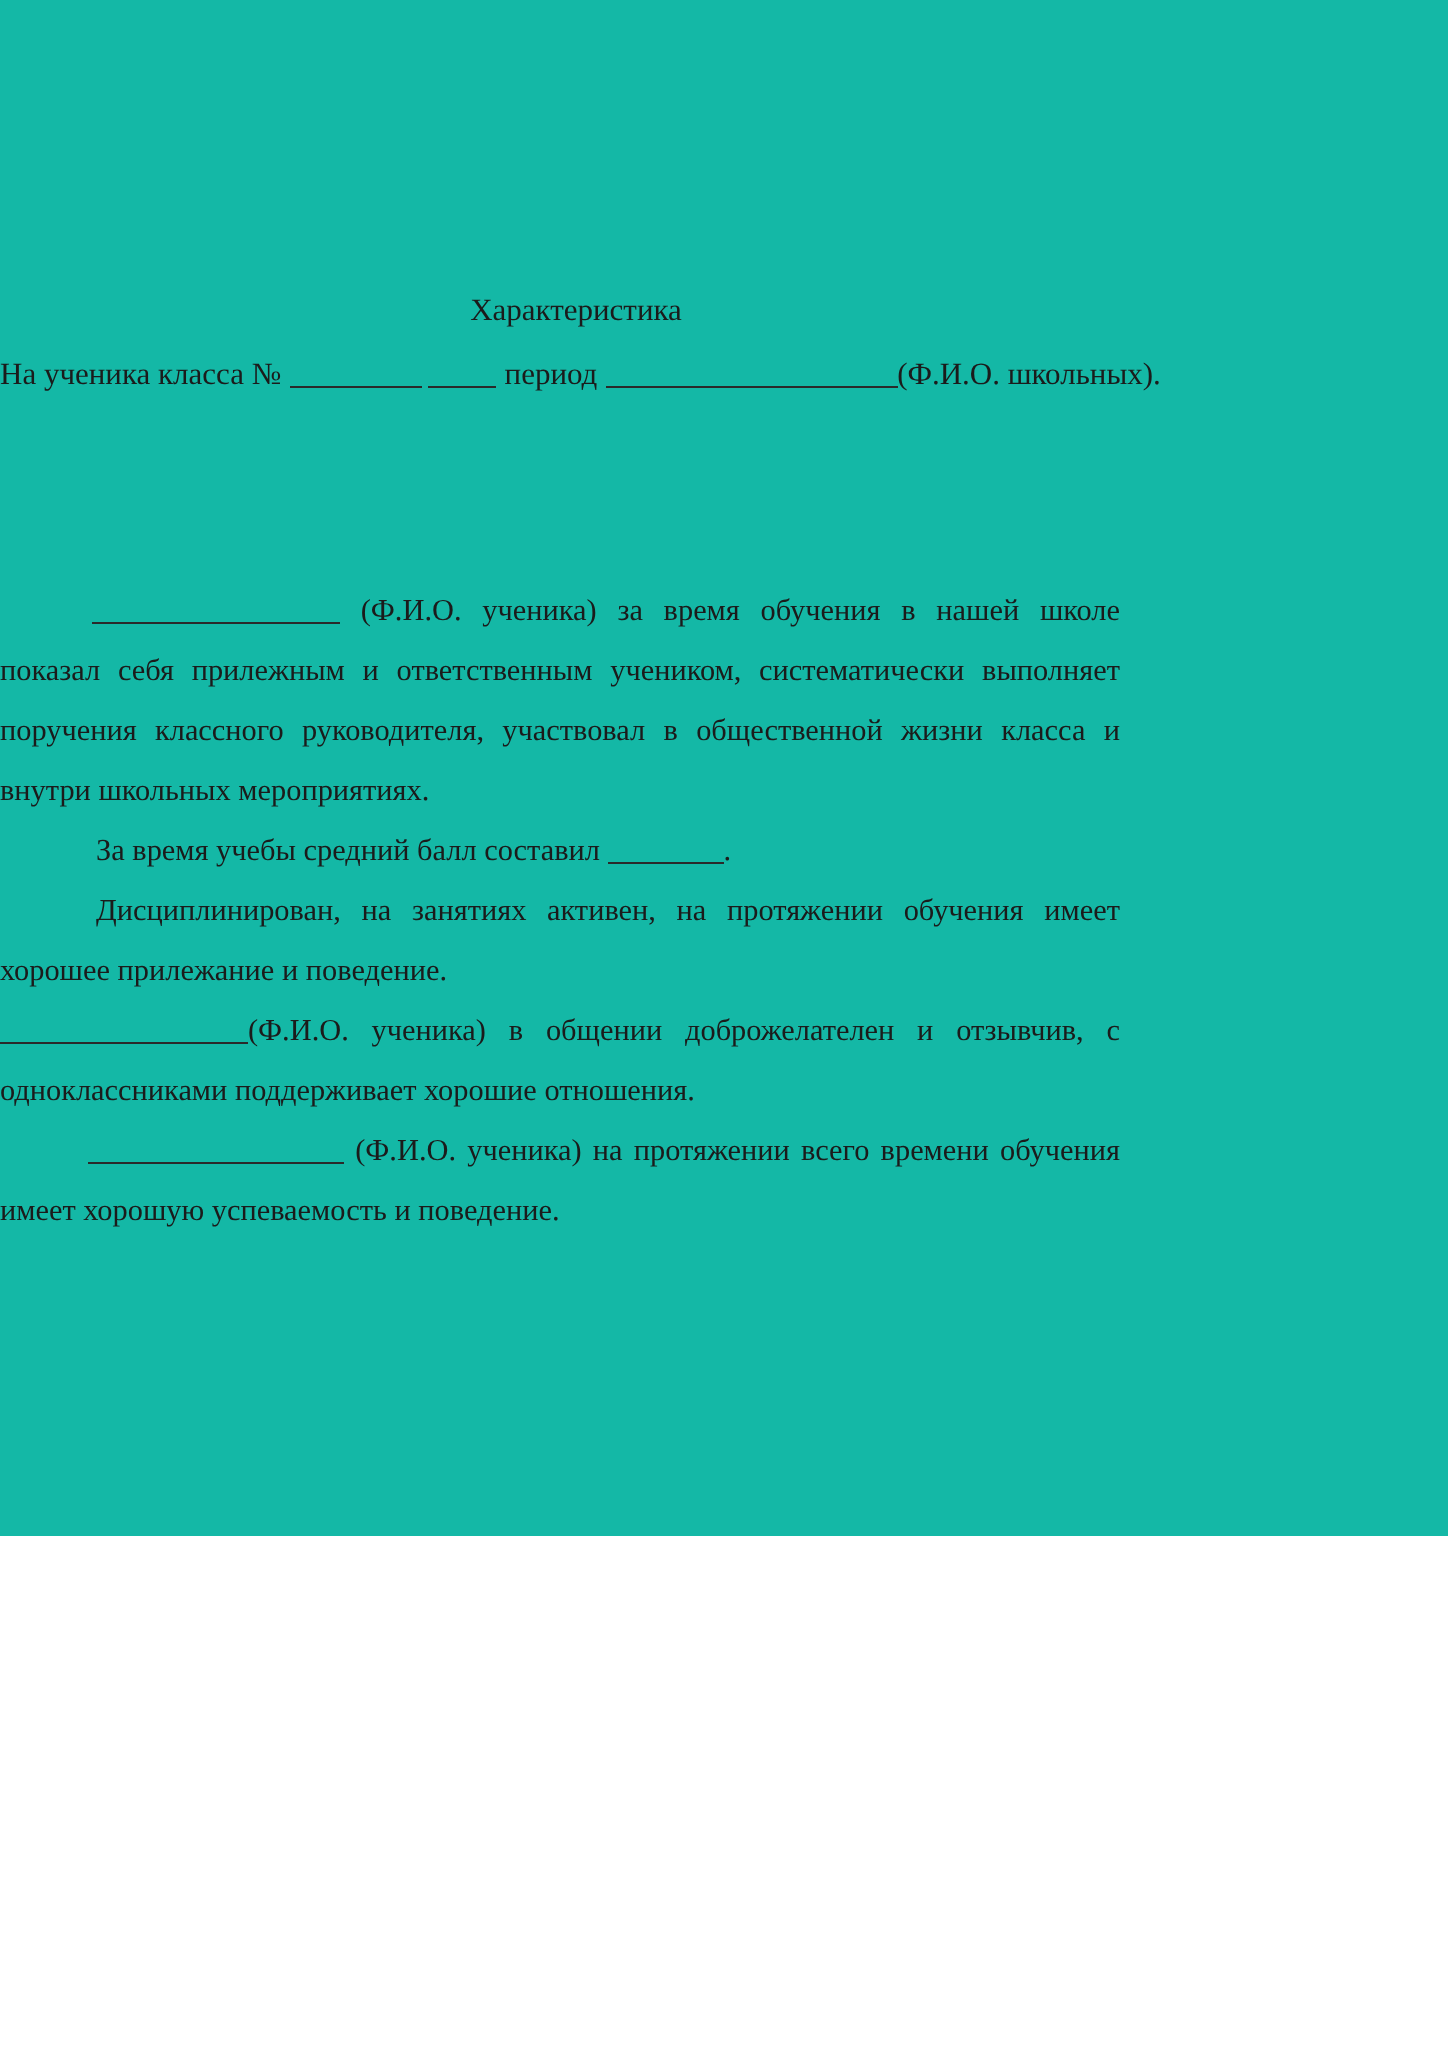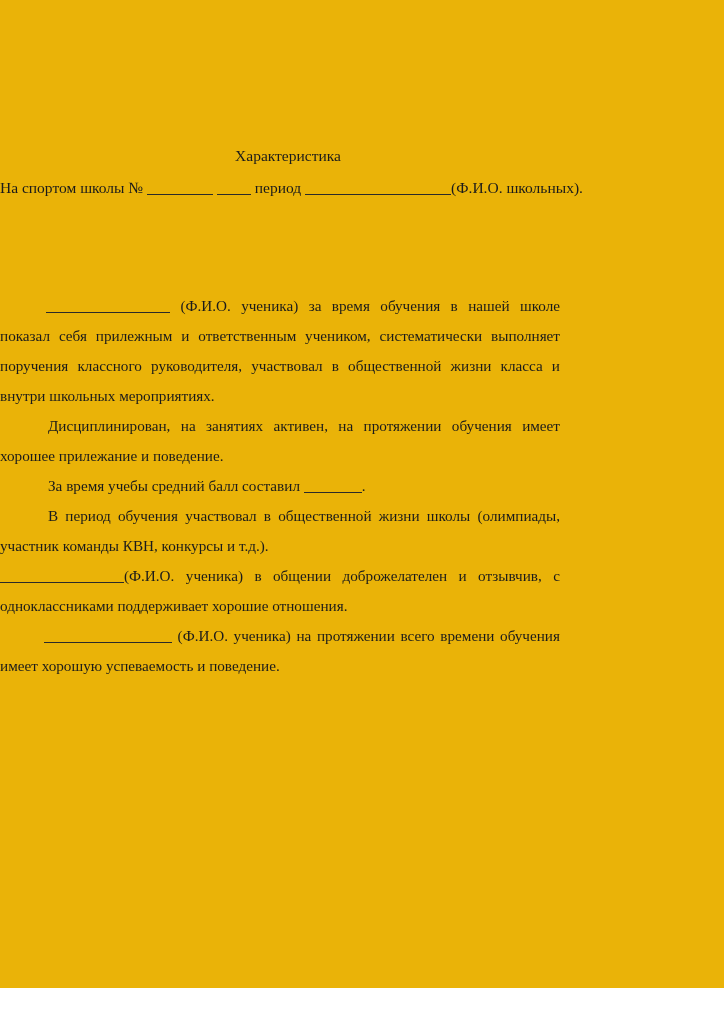--- a/index.html
+++ b/index.html
@@ -13,22 +13,22 @@
     height: 1024px;
     overflow: hidden;
     font-family: "Liberation Serif", "DejaVu Serif", serif;
     color: #1b1b1b;
     -webkit-font-smoothing: antialiased;
   }
 
   .page {
     position: relative;
     width: 724px;
-    height: 988px;
-    background: #eab308;
+    height: 768px;
+    background: #14b8a6;
     box-sizing: border-box;
   }
 
   .doc-title {
     margin: 0;
     padding: 0;
     text-align: center;
     font-size: 15.5px;
     font-weight: normal;
     line-height: 1;
@@ -99,44 +99,41 @@
   .blank.w-indent-wide { width: 128px; margin-left: 44px; }
 </style>
 </head>
 <body>
 
 <div class="page">
 
   <h1 class="doc-title">Характеристика</h1>
 
   <div class="header-line">
-    <span>На спортом школы №</span>
+    <span>На ученика класса №</span>
     <span class="blank w-md"></span>
     <span class="blank w-xs"></span>
     <span>период</span>
     <span class="blank w-xl"></span><span>(Ф.И.О. школьных).</span>
   </div>
 
   <div class="body-block">
 
     <p class="para blank-start">
       <span class="blank w-indent"></span><span> (Ф.И.О. ученика) за время обучения в нашей школе показал себя прилежным и ответственным учеником, систематически выполняет поручения классного руководителя, участвовал в общественной жизни класса и внутри школьных мероприятиях.</span>
     </p>
 
     <p class="para">
-      <span>Дисциплинирован, на занятиях активен, на протяжении обучения имеет хорошее прилежание и поведение.</span>
-    </p>
-
-    <p class="para">
       <span>За время учебы средний балл составил </span><span class="blank w-sm"></span><span>.</span>
     </p>
 
     <p class="para">
-      <span>В период обучения участвовал в общественной жизни школы (олимпиады, участник команды КВН, конкурсы и т.д.).</span>
+      <span>Дисциплинирован, на занятиях активен, на протяжении обучения имеет хорошее прилежание и поведение.</span>
     </p>
+
 
     <p class="para blank-start">
       <span class="blank w-lg"></span><span>(Ф.И.О. ученика) в общении доброжелателен и отзывчив, с одноклассниками поддерживает хорошие отношения.</span>
     </p>
 
 
 
     <p class="para blank-start">
       <span class="blank w-indent-wide"></span><span> (Ф.И.О. ученика) на протяжении всего времени обучения имеет хорошую успеваемость и поведение.</span>
     </p>

